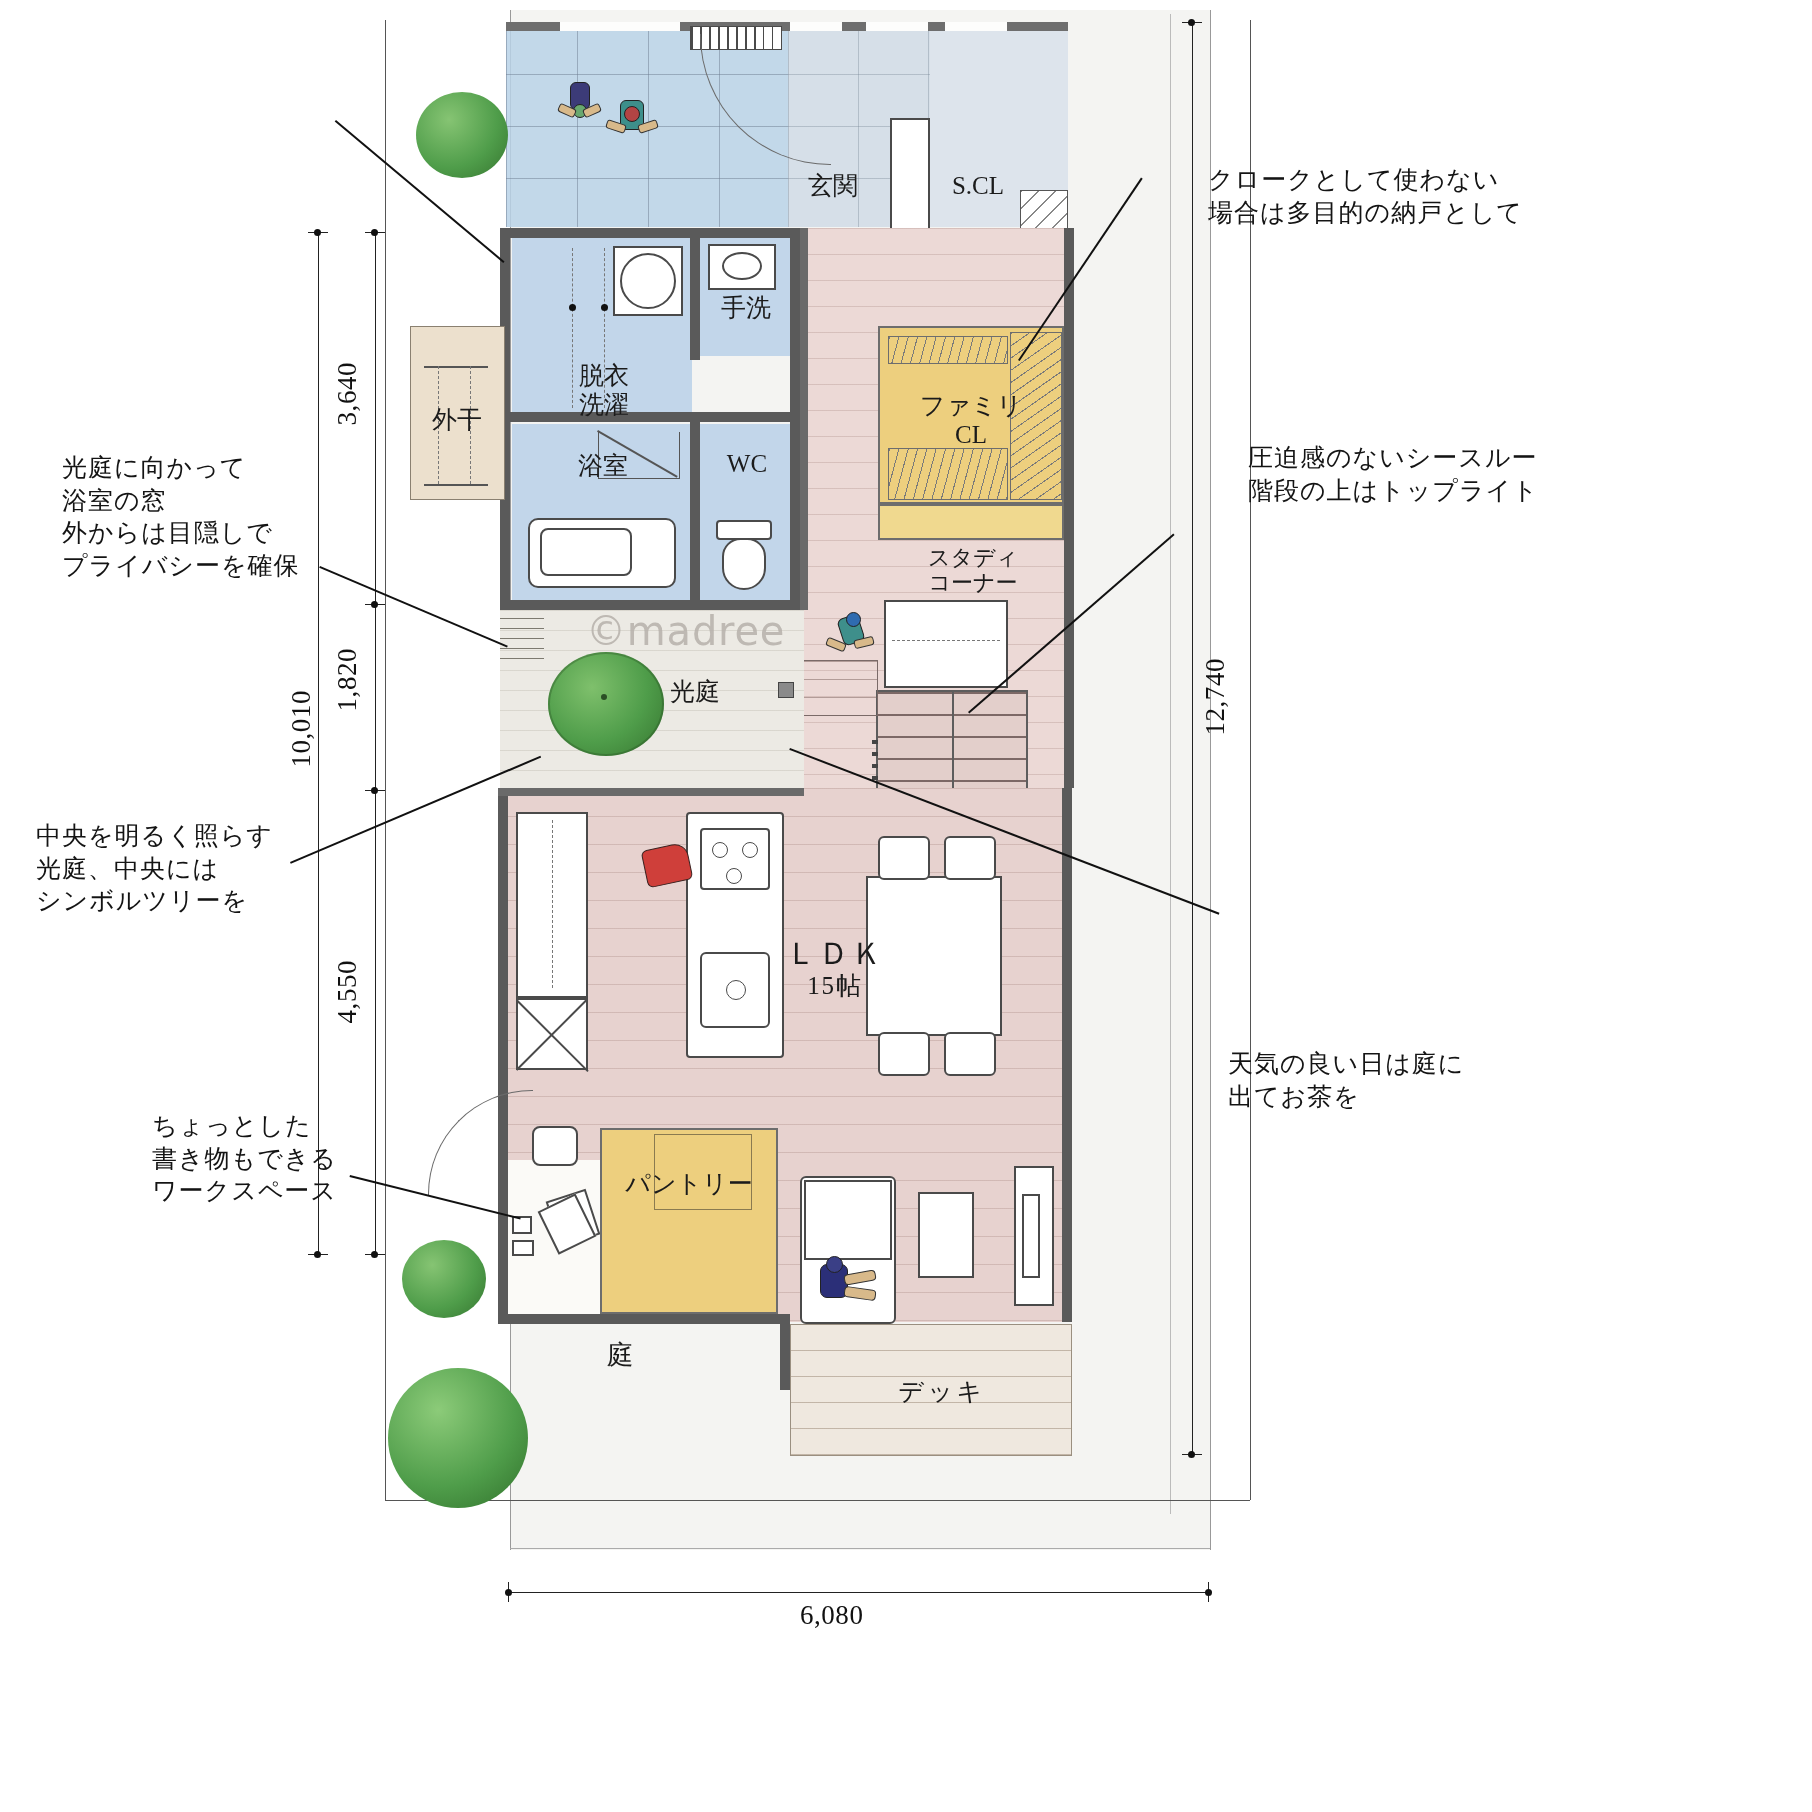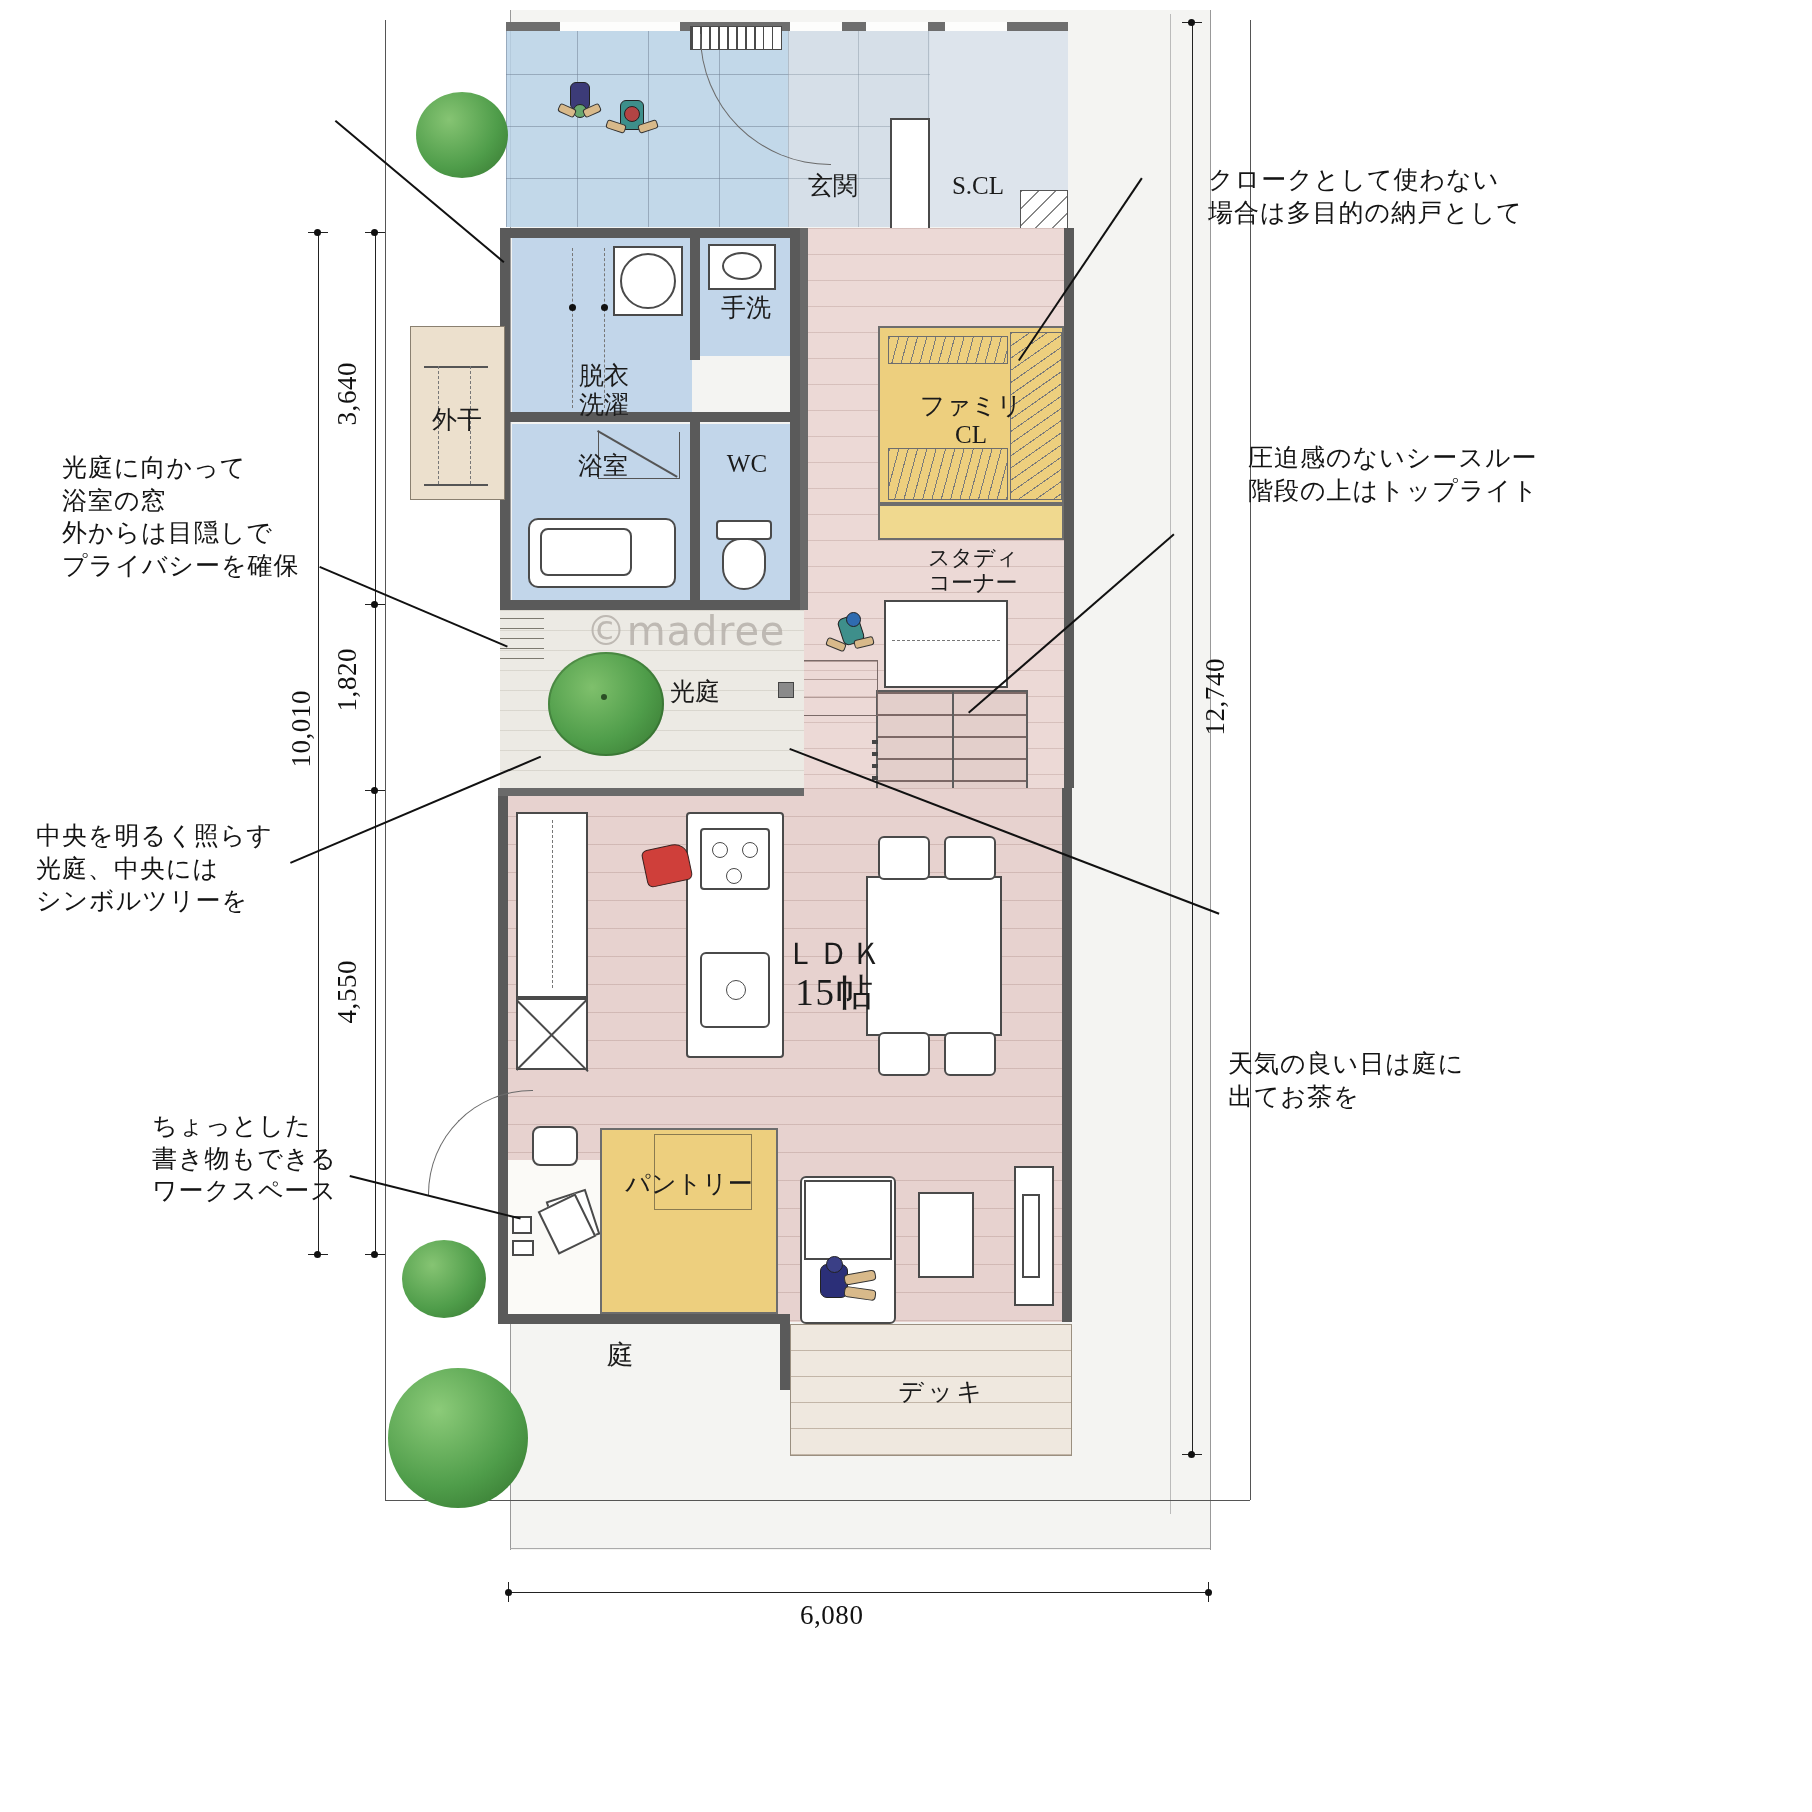--- a/index.html
+++ b/index.html
@@ -247,21 +247,21 @@
   <div class="abs" style="left:644px;top:846px;width:44px;height:36px;background:#cf3f3a;border:1.6px solid #3a2220;border-radius:6px 14px 6px 6px;transform:rotate(-12deg);"></div>
 
   <div class="obj" style="left:866px;top:876px;width:136px;height:160px;"></div>
   <div class="obj" style="left:878px;top:836px;width:52px;height:44px;border-radius:6px;"></div>
   <div class="obj" style="left:944px;top:836px;width:52px;height:44px;border-radius:6px;"></div>
   <div class="obj" style="left:878px;top:1032px;width:52px;height:44px;border-radius:6px;"></div>
   <div class="obj" style="left:944px;top:1032px;width:52px;height:44px;border-radius:6px;"></div>
 
   <div class="rlabel" style="left:770px;top:936px;width:130px;font-size:31px;letter-spacing:.06em;">
     <div>ＬＤＫ</div>
-    <div style="font-size:37px;">15帖</div>
+    <div style="font-size:25px;">15帖</div>
   </div>
 
   <div class="abs z-white" style="left:508px;top:1160px;width:92px;height:154px;"></div>
   <div class="obj" style="left:532px;top:1126px;width:46px;height:40px;border-radius:8px;"></div>
   <div class="abs" style="left:552px;top:1194px;width:38px;height:44px;border:2px solid #4a4a4a;background:#fff;transform:rotate(-18deg);"></div>
   <div class="abs" style="left:546px;top:1200px;width:38px;height:44px;border:2px solid #4a4a4a;background:#fff;transform:rotate(-26deg);"></div>
   <div class="obj" style="left:512px;top:1216px;width:20px;height:18px;"></div>
   <div class="obj" style="left:512px;top:1240px;width:22px;height:16px;"></div>
 
   <div class="abs" style="left:428px;top:1090px;width:104px;height:104px;border:1.6px solid #6a6a6a;

